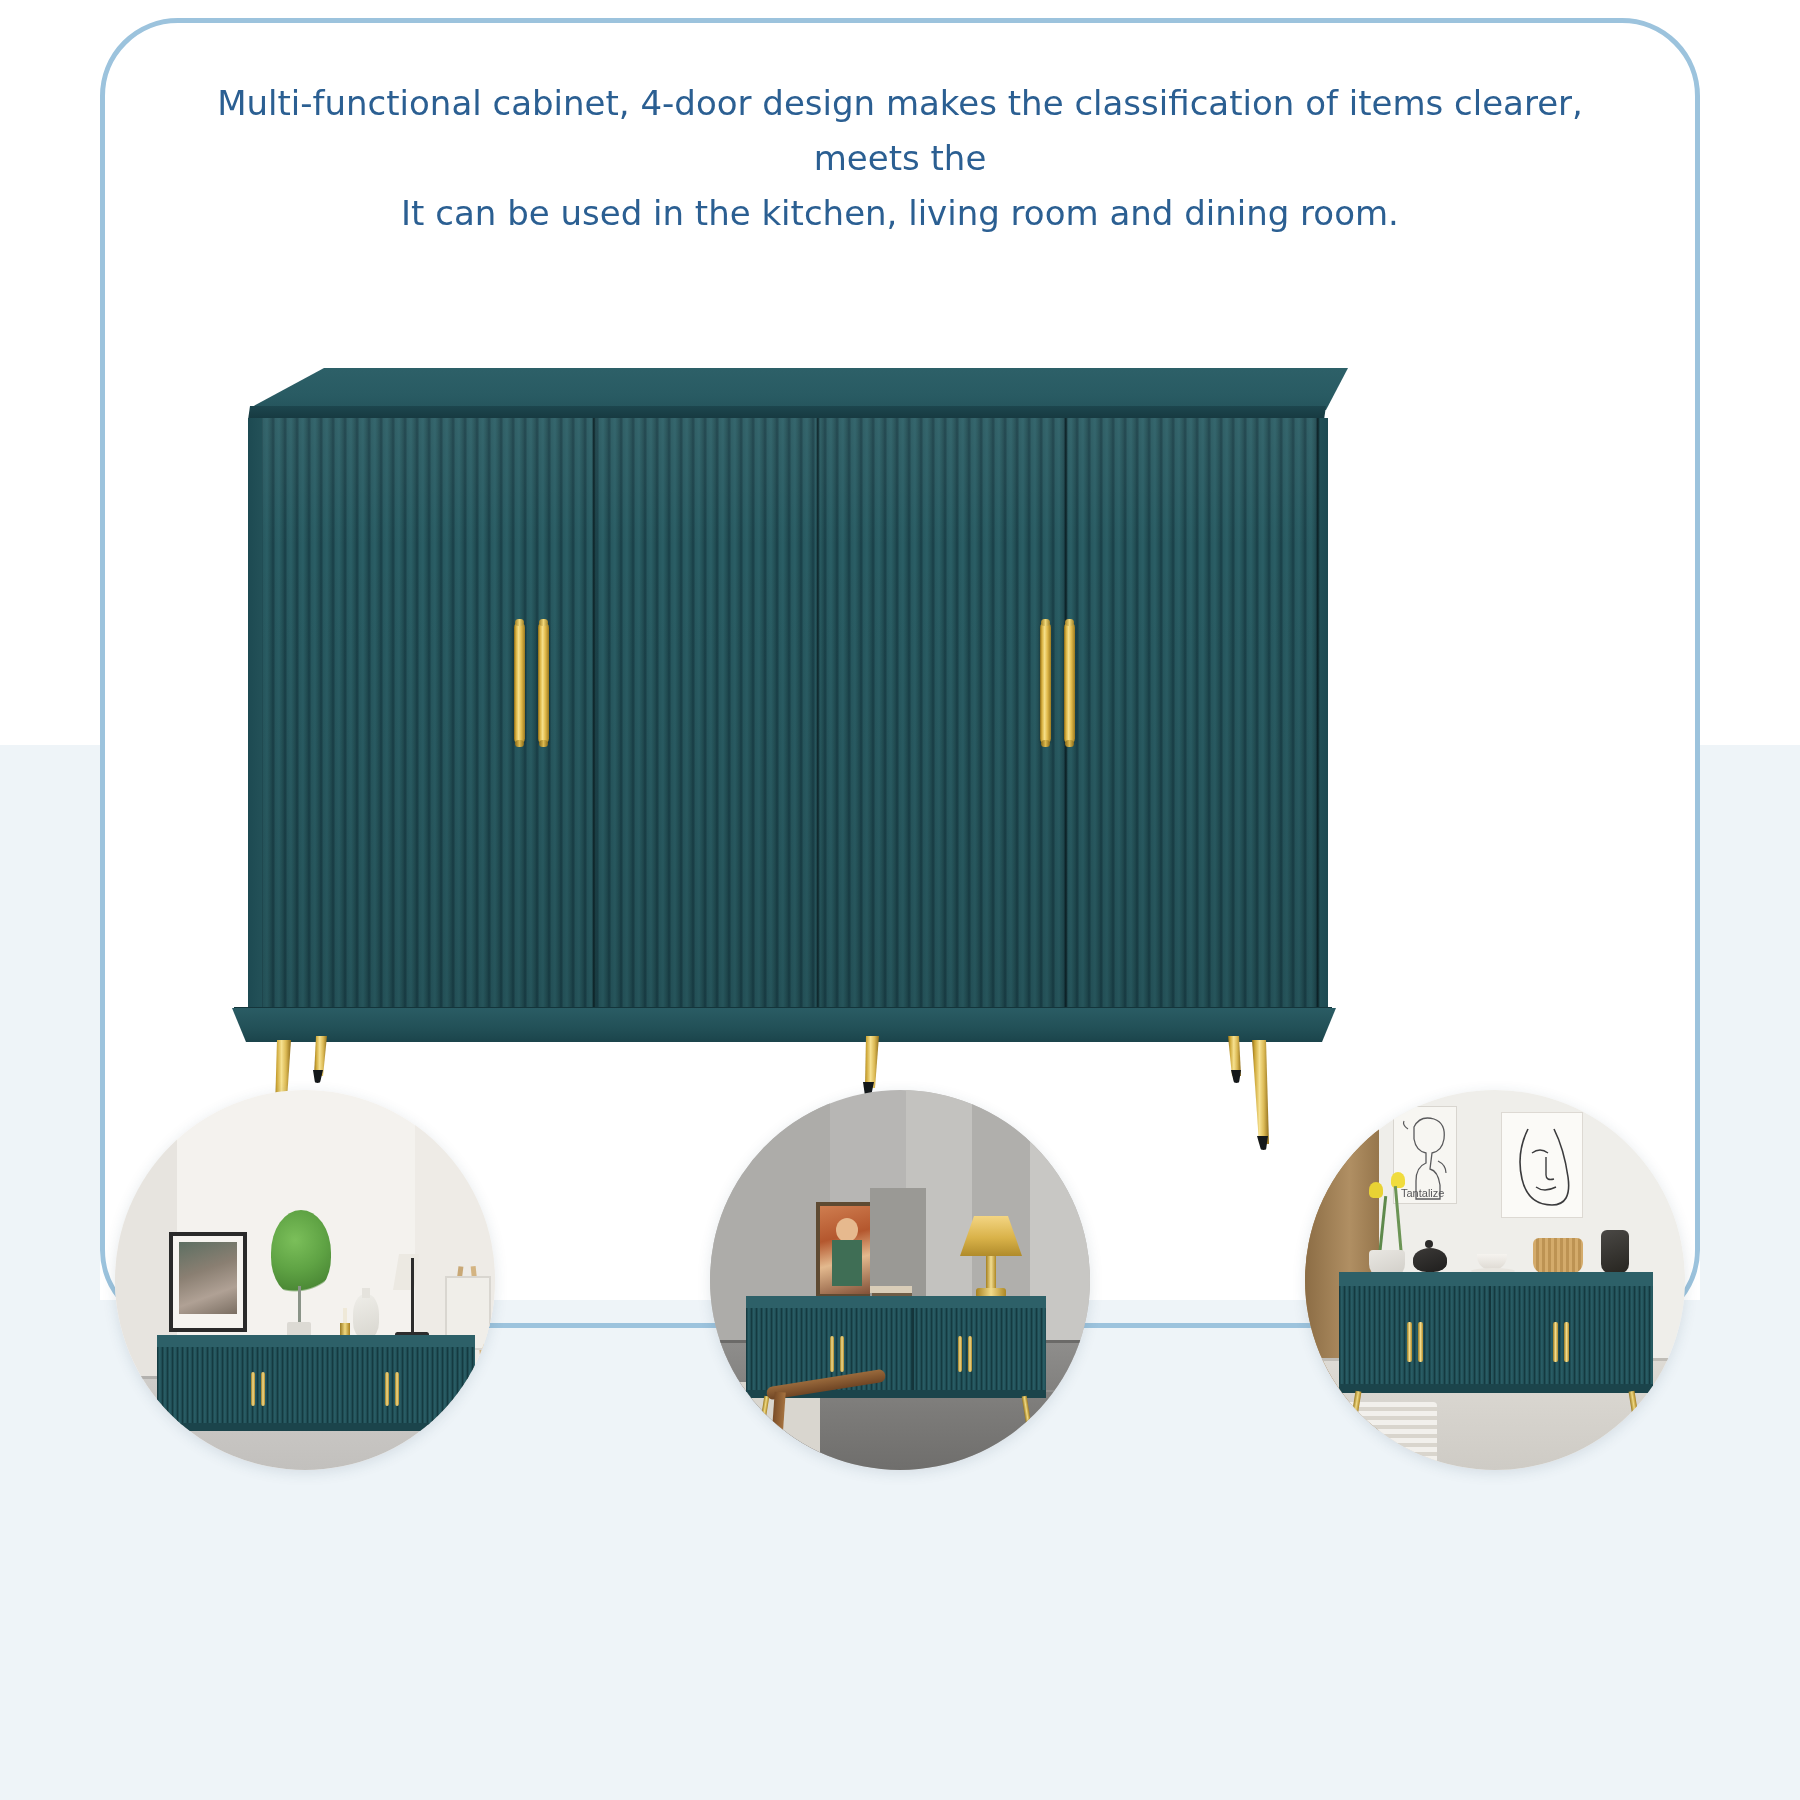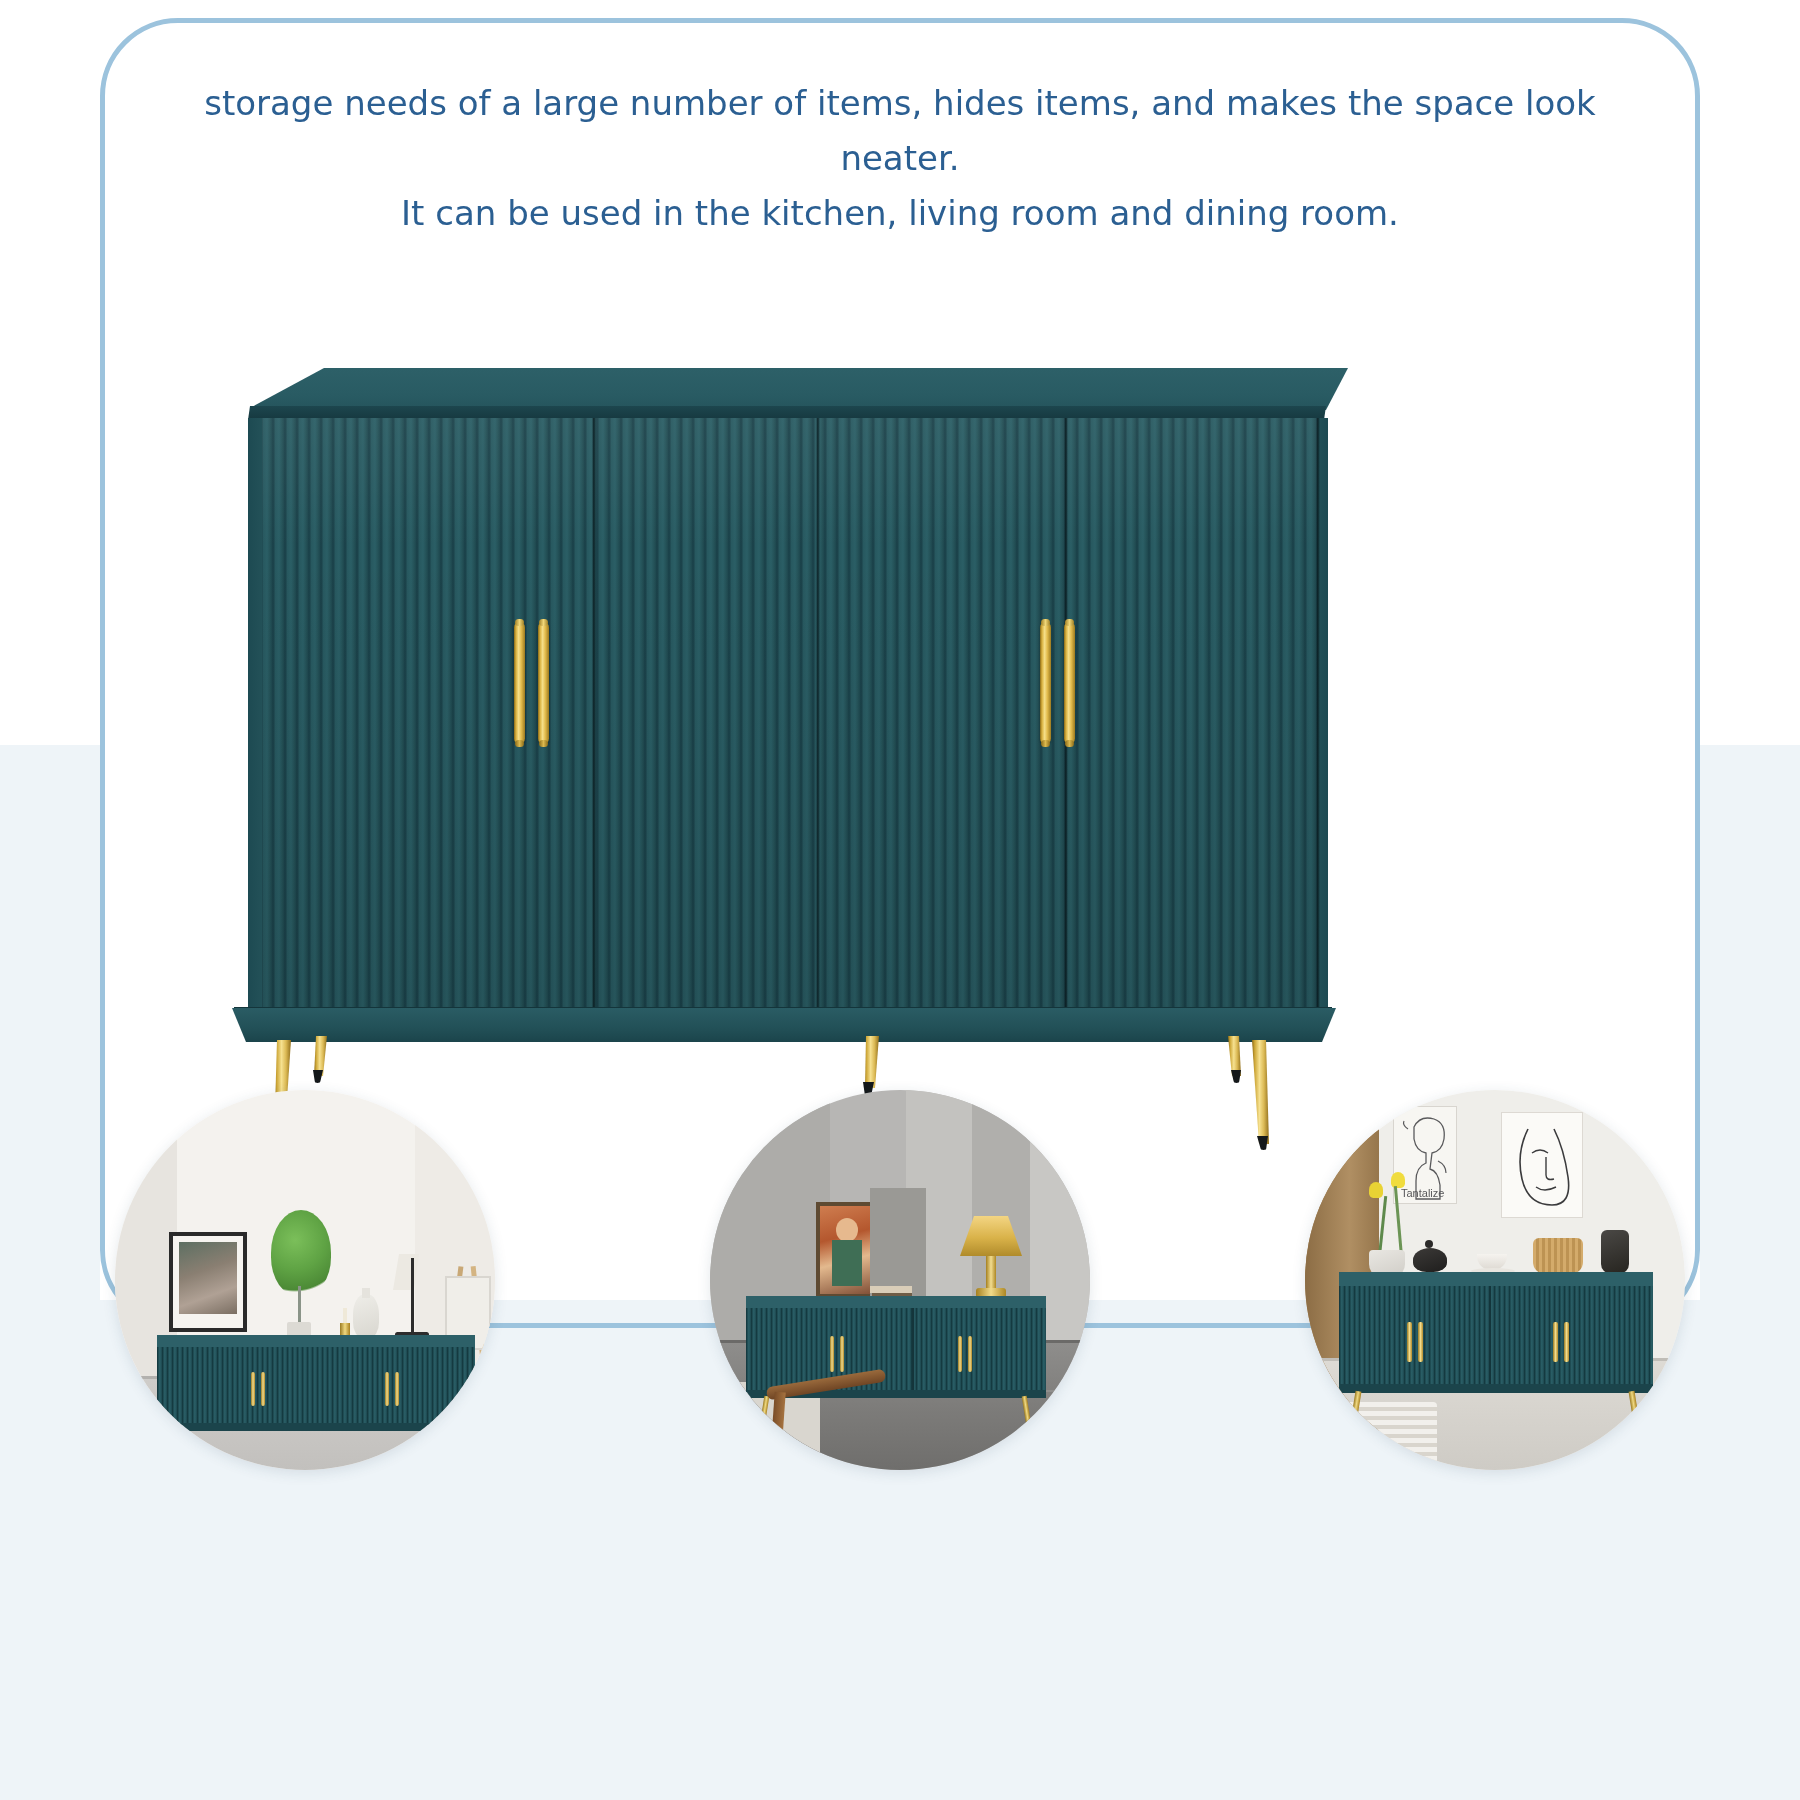--- a/index.html
+++ b/index.html
@@ -200,21 +200,21 @@
 <body>
 
 <div id="bg-top"></div>
 <div id="bg-bottom"></div>
 <div id="bg-white-panel"></div>
 
 <div id="frame"></div>
 
 <div id="header">
   <div id="subtitle">
-    <div>storage needs of a large number of items, hides items, and makes the space look neater.</div>
+    <div>Multi-functional cabinet, 4-door design makes the classification of items clearer, meets the</div>
     <div>It can be used in the kitchen, living room and dining room.</div>
   </div>
 </div>
 
 <div id="hero">
 
   <div class="top-slab">
     <div class="top-face"></div>
     <div class="top-front-edge"></div>
   </div>

